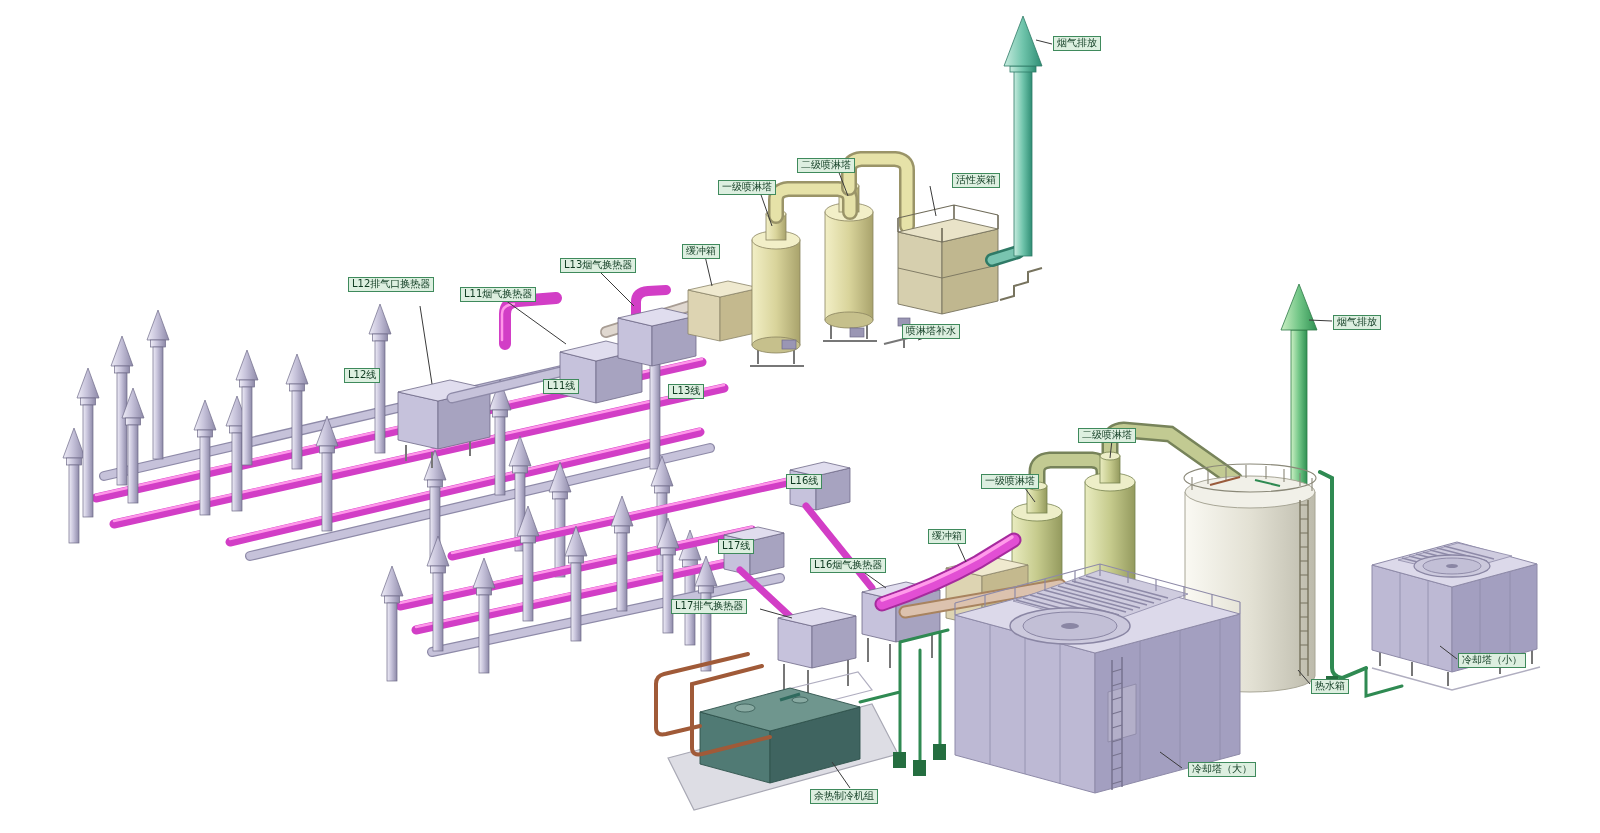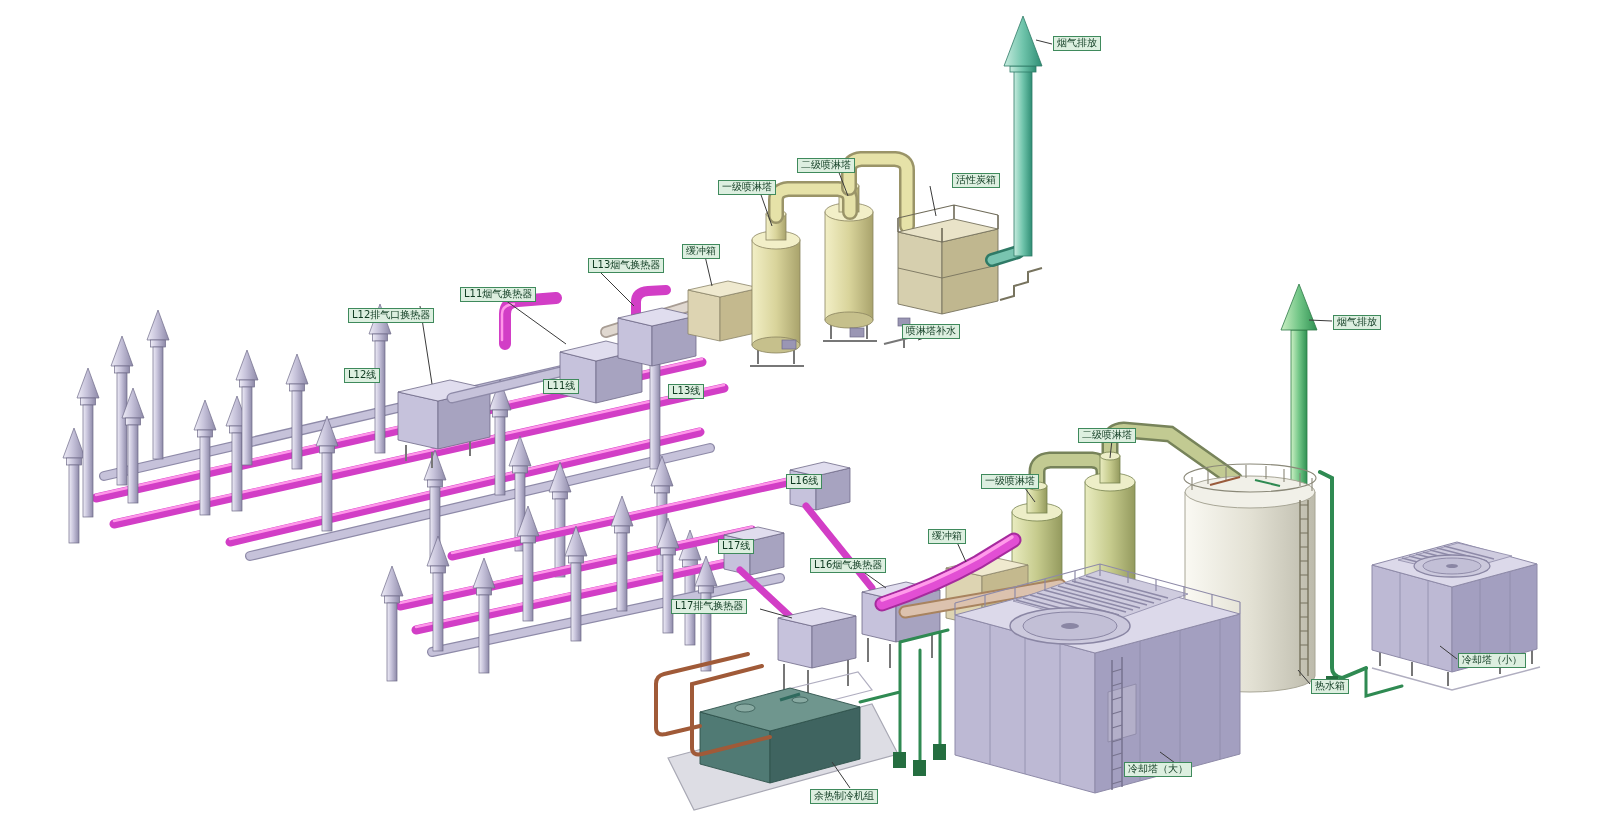--- a/index.html
+++ b/index.html
@@ -376,33 +376,33 @@
     <path class="ldr" d="M1182,768 L1160,752"></path>
     <path class="ldr" d="M850,788 L832,762"></path>
   </g>
 </svg>
 
 <div class="lbl" style="left:1053px;top:36px">烟气排放</div>
 <div class="lbl" style="left:797px;top:158px">二级喷淋塔</div>
 <div class="lbl" style="left:718px;top:180px">一级喷淋塔</div>
 <div class="lbl" style="left:952px;top:173px">活性炭箱</div>
 <div class="lbl" style="left:682px;top:244px">缓冲箱</div>
-<div class="lbl" style="left:588px;top:258px">L13烟气换热器</div>
+<div class="lbl" style="left:560px;top:258px">L13烟气换热器</div>
 <div class="lbl" style="left:460px;top:287px">L11烟气换热器</div>
-<div class="lbl" style="left:348px;top:308px">L12排气口换热器</div>
+<div class="lbl" style="left:348px;top:277px">L12排气口换热器</div>
 <div class="lbl" style="left:344px;top:368px">L12线</div>
 <div class="lbl" style="left:543px;top:379px">L11线</div>
 <div class="lbl" style="left:668px;top:384px">L13线</div>
 <div class="lbl" style="left:902px;top:324px">喷淋塔补水</div>
 <div class="lbl" style="left:1333px;top:315px">烟气排放</div>
 <div class="lbl" style="left:1078px;top:428px">二级喷淋塔</div>
 <div class="lbl" style="left:981px;top:474px">一级喷淋塔</div>
 <div class="lbl" style="left:786px;top:474px">L16线</div>
 <div class="lbl" style="left:718px;top:539px">L17线</div>
 <div class="lbl" style="left:928px;top:529px">缓冲箱</div>
 <div class="lbl" style="left:810px;top:558px">L16烟气换热器</div>
 <div class="lbl" style="left:671px;top:599px">L17排气换热器</div>
 <div class="lbl" style="left:1311px;top:679px">热水箱</div>
 <div class="lbl" style="left:1458px;top:653px">冷却塔（小）</div>
-<div class="lbl" style="left:1124px;top:762px">冷却塔（大）</div>
+<div class="lbl" style="left:1188px;top:762px">冷却塔（大）</div>
 <div class="lbl" style="left:810px;top:789px">余热制冷机组</div>
 
 </div>
 
 </body></html>

